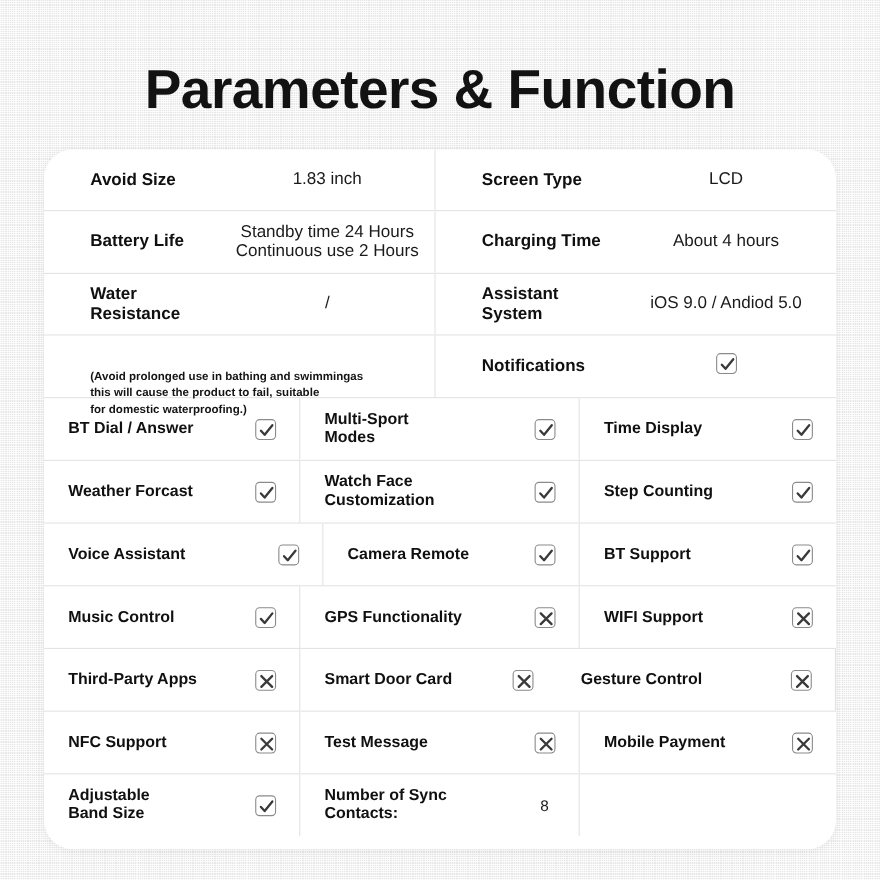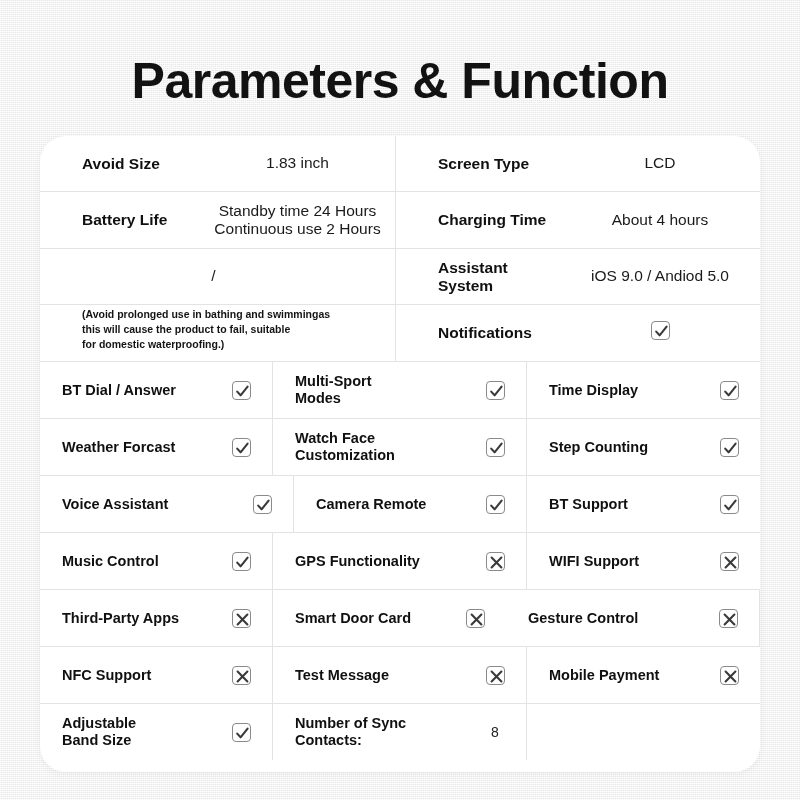--- a/index.html
+++ b/index.html
@@ -109,20 +109,21 @@
   .r-charging     { height: 57px; }
   .r-os           { height: 56px; }
   .r-notif        { height: 56px; }
 
   .water-note {
     padding: 2px 20px 0 42px;
     font-size: 10.5px;
     font-weight: bold;
     color: #141414;
     line-height: 1.42;
+    margin-top: 28px;
   }
 
   
   .features { width: 100%; }
   .feat-row {
     display: flex;
     width: 100%;
     border-bottom: 1px solid #e3e3e3;
     box-sizing: border-box;
     align-items: center;
@@ -197,20 +198,24 @@
 
         <div class="spec-row r-battery">
           <div class="spec-label">Battery Life</div>
           <div class="spec-value two-line">
             <div>Standby time 24 Hours</div>
             <div>Continuous use 2 Hours</div>
           </div>
         </div>
 
         <div class="spec-row r-water">
+          <div class="spec-label">
+            <div>Water</div>
+            <div>Resistance</div>
+          </div>
           <div class="spec-value">/</div>
         </div>
 
         <div class="spec-row r-note">
           <div class="water-note">
             <div>(Avoid prolonged use in bathing and swimmingas</div>
             <div>this will cause the product to fail, suitable</div>
             <div>for domestic waterproofing.)</div>
           </div>
         </div>

